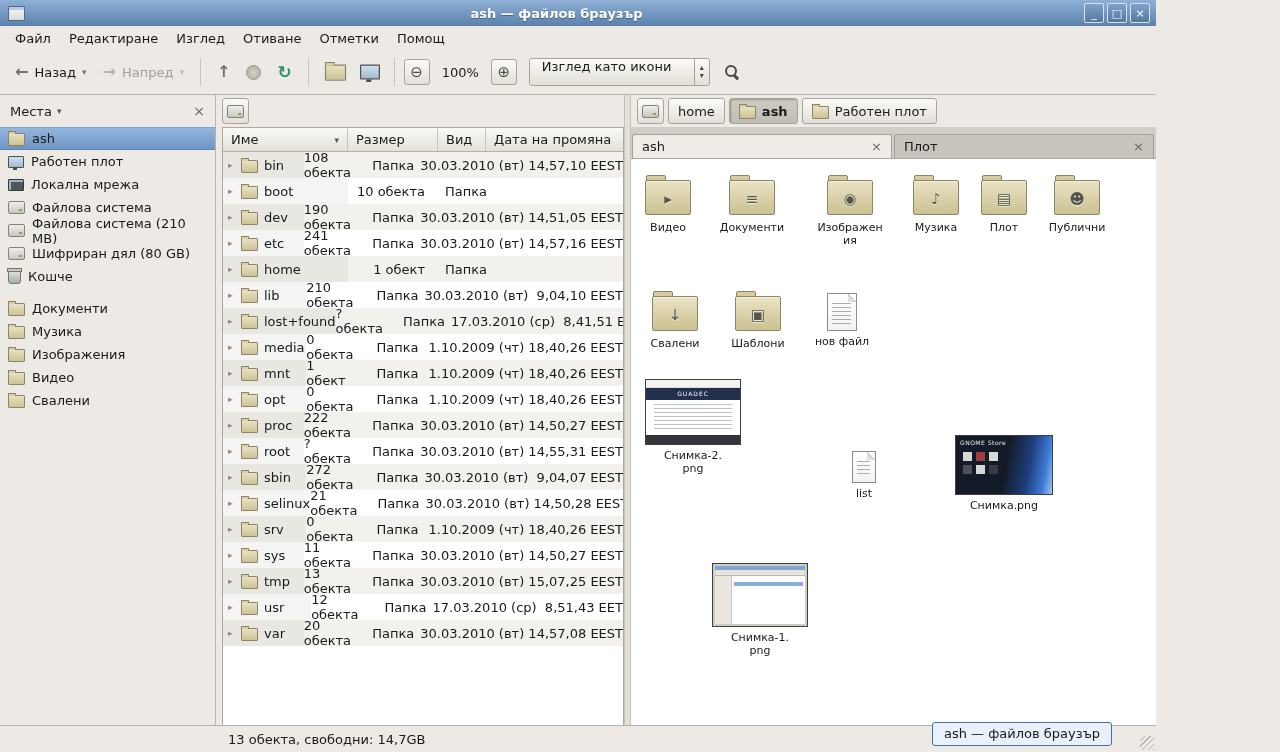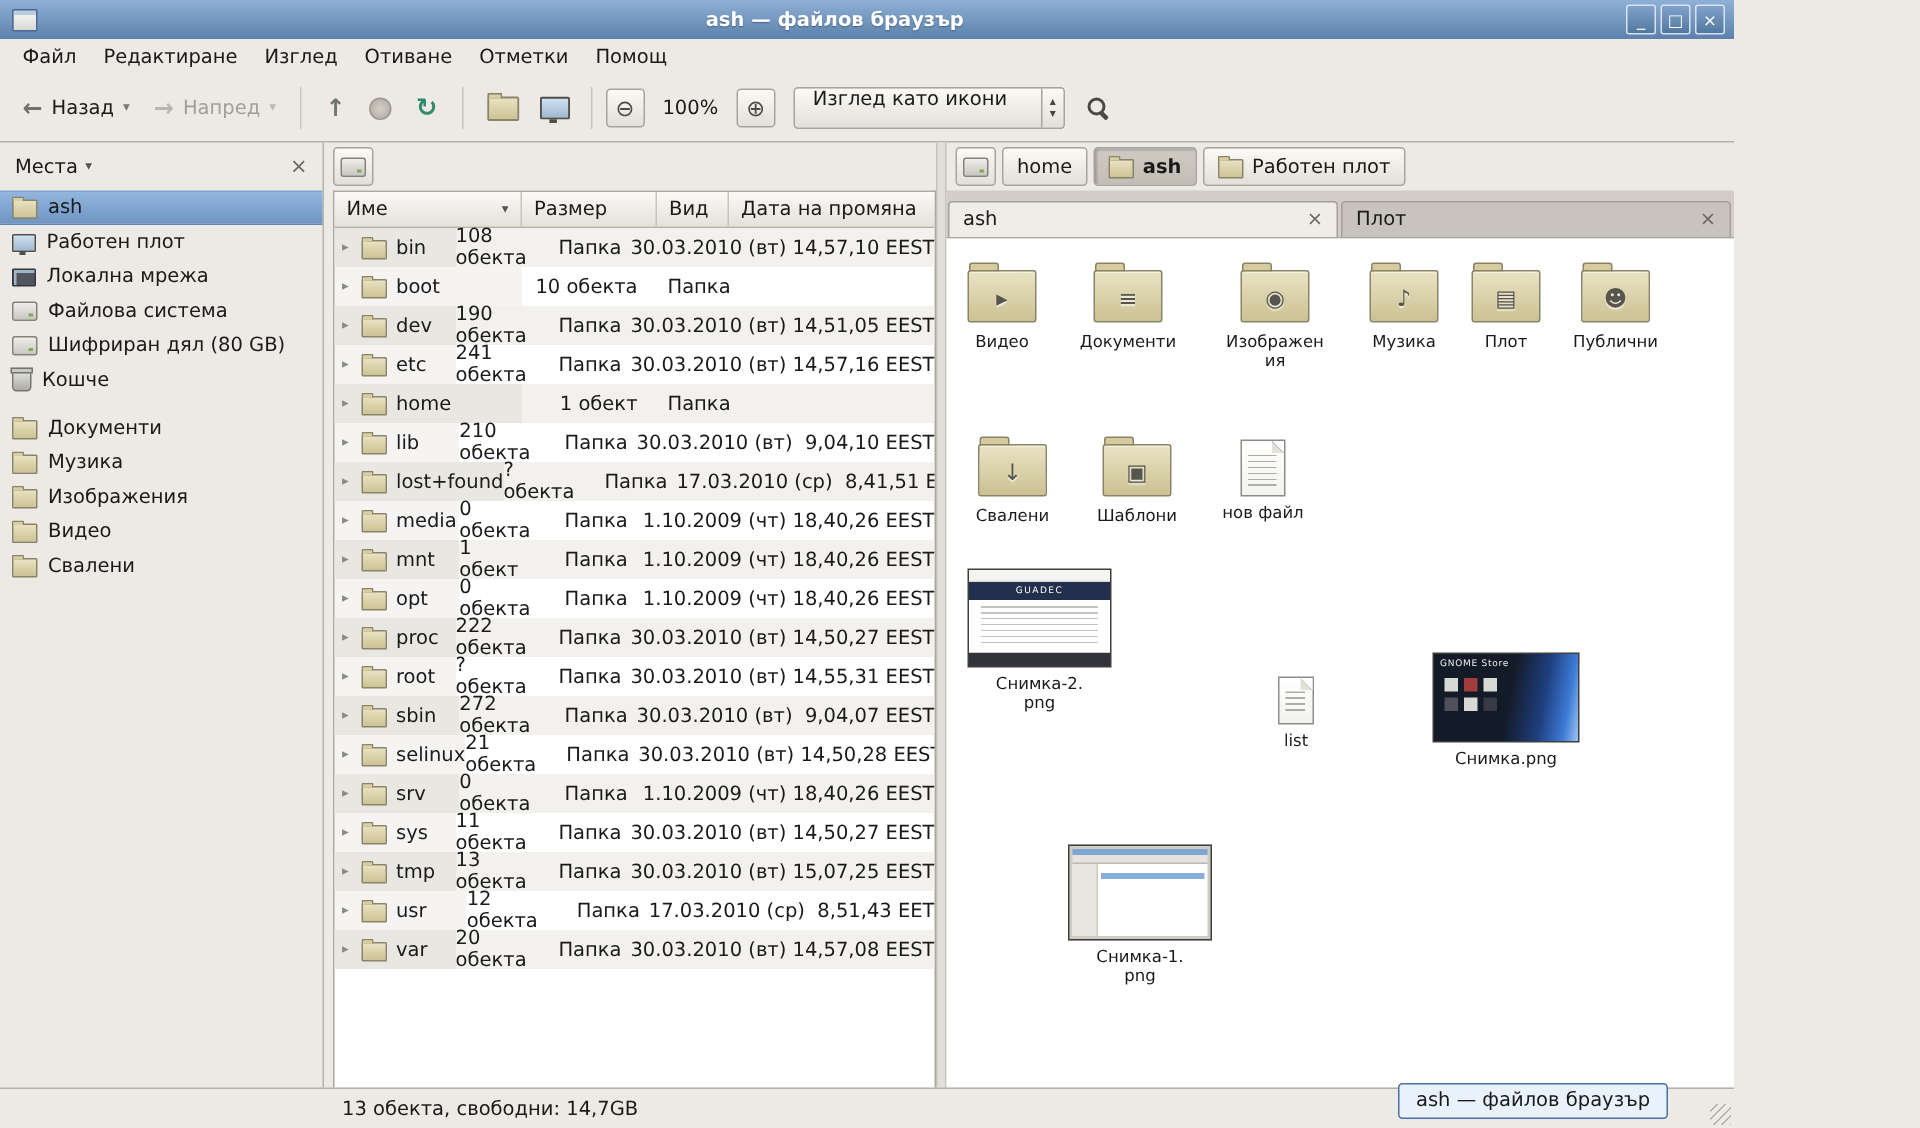--- a/index.html
+++ b/index.html
@@ -231,20 +231,24 @@
       <div class="srow">
         <span class="i-net"></span>
         <span>Локална мрежа</span>
       </div>
       <div class="srow">
         <span class="i-drive"></span>
         <span>Файлова система</span>
       </div>
       <div class="srow">
         <span class="i-drive"></span>
+        <span>Файлова система (210 MB)</span>
+      </div>
+      <div class="srow">
+        <span class="i-drive"></span>
         <span>Шифриран дял (80 GB)</span>
       </div>
       <div class="srow">
         <span class="i-trash"></span>
         <span>Кошче</span>
       </div>
       <div class="sgap"></div>
       <div class="srow">
         <span class="mfold"></span>
         <span>Документи</span>

